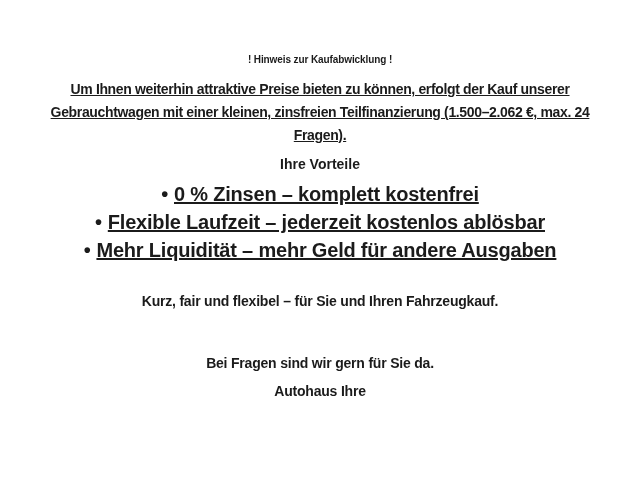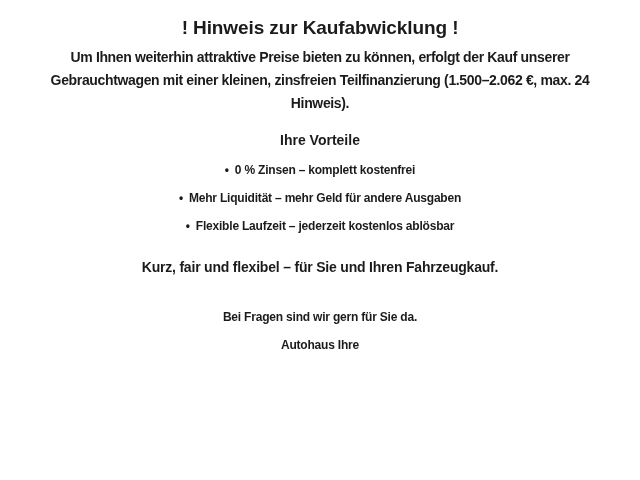--- a/index.html
+++ b/index.html
@@ -12,89 +12,91 @@
     width: 640px;
     height: 480px;
     overflow: hidden;
     background: #ffffff;
     color: #1b1b1b;
     font-family: "Liberation Sans", sans-serif;
     font-weight: bold;
     text-align: center;
   }
   .title {
-    margin-top: 18px;
-    font-size: 19px;
+    margin-top: 50px;
+    font-size: 10px;
     line-height: 20px;
     letter-spacing: -0.1px;
   }
   .intro {
     margin-top: 8px;
     font-size: 14px;
     line-height: 23px;
     letter-spacing: -0.35px;
+    text-decoration: underline;
   }
   .intro .line { white-space: nowrap; }
   .benefits-heading {
-    margin-top: 14px;
+    margin-top: 6px;
     font-size: 14px;
     line-height: 23px;
   }
   .benefits {
     list-style: none;
     margin: 4px 0 0 0;
     padding: 0;
   }
   .benefits li {
-    font-size: 12px;
+    font-size: 20px;
     line-height: 28px;
     letter-spacing: -0.2px;
     white-space: nowrap;
+    text-decoration: underline;
   }
   .bullet {
     display: inline-block;
     margin-right: 6px;
   }
   .summary {
-    margin-top: 16px;
+    margin-top: 26px;
     font-size: 14px;
     line-height: 23px;
     letter-spacing: -0.2px;
   }
   .closing {
-    margin-top: 24px;
-    font-size: 12px;
+    margin-top: 36px;
+    font-size: 14px;
     line-height: 28px;
     letter-spacing: -0.2px;
   }
 </style>
 </head>
 <body>
 
 <div class="doc">
 
   <div class="title">! Hinweis zur Kaufabwicklung !</div>
 
   <div class="intro">
     <div class="line">Um Ihnen weiterhin attraktive Preise bieten zu können, erfolgt der Kauf unserer</div>
     <div class="line">Gebrauchtwagen mit einer kleinen, zinsfreien Teilfinanzierung (1.500–2.062 €, max. 24</div>
-    <div class="line">Hinweis).</div>
+    <div class="line">Fragen).</div>
   </div>
 
   <div class="benefits-heading">Ihre Vorteile</div>
 
   <ul class="benefits">
     <li>
       <span class="bullet">•</span><span>0 % Zinsen – komplett kostenfrei</span>
     </li>
     <li>
-      <span class="bullet">•</span><span>Mehr Liquidität – mehr Geld für andere Ausgaben</span>
+      <span class="bullet">•</span><span>Flexible Laufzeit – jederzeit kostenlos ablösbar</span>
     </li>
     <li>
-      <span class="bullet">•</span><span>Flexible Laufzeit – jederzeit kostenlos ablösbar</span>
+      <span class="bullet">•</span><span>Mehr Liquidität – mehr Geld für andere Ausgaben</span>
     </li>
   </ul>
 
   <div class="summary">Kurz, fair und flexibel – für Sie und Ihren Fahrzeugkauf.</div>
 
   <div class="closing">
     <div>Bei Fragen sind wir gern für Sie da.</div>
     <div>Autohaus Ihre</div>
   </div>
 

